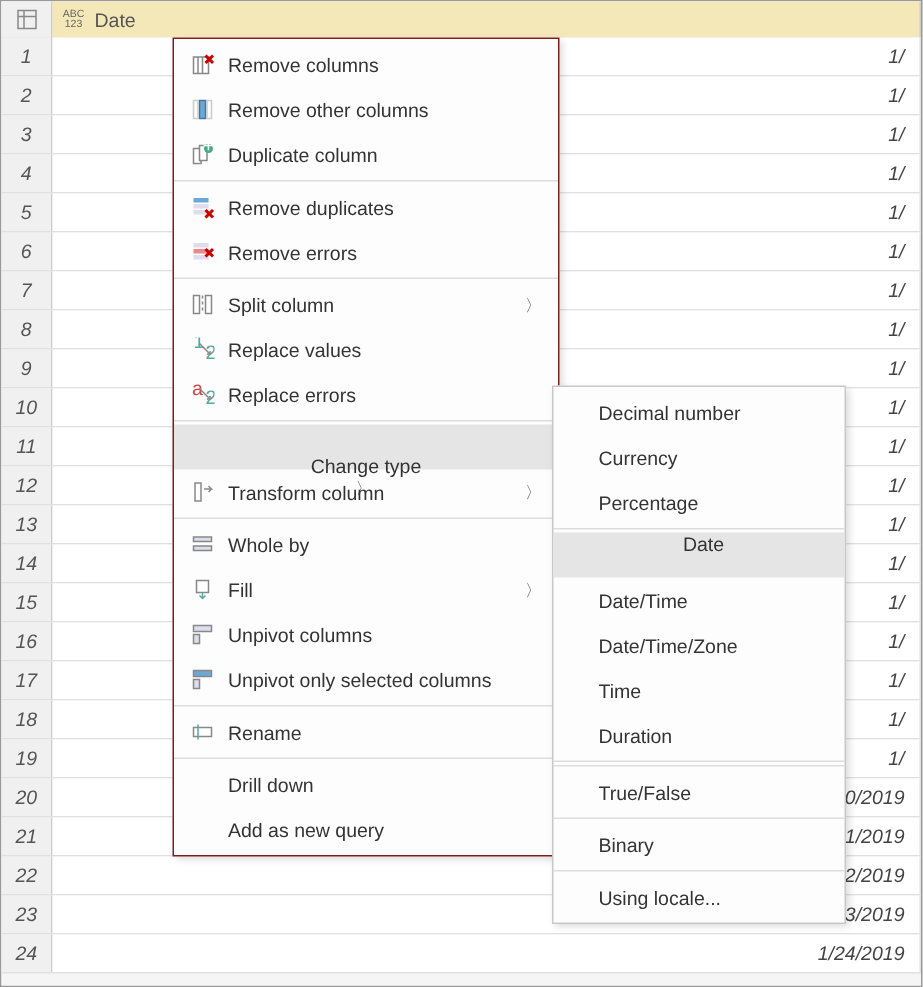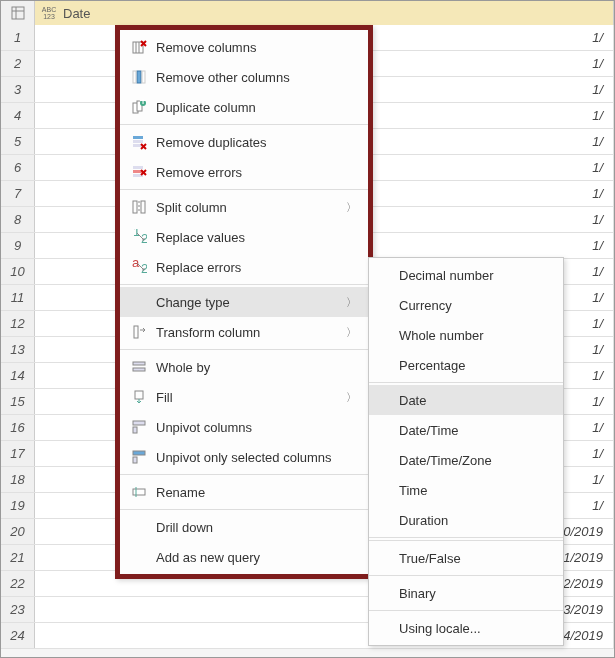--- a/index.html
+++ b/index.html
@@ -12,23 +12,23 @@
 .column-header { flex: 1; height: 24px; background: #f5e8b8; border-right: 1px solid #ccc; display: flex; align-items: center; padding: 0 4px; color: #555; }
 .type-indicator { width: 20px; height: 18px; display: flex; flex-direction: column; align-items: center; justify-content: center; margin-right: 4px; }
 .type-abc { font-size: 7px; line-height: 7px; color: #666; }
 .type-123 { font-size: 7px; line-height: 7px; color: #666; }
 
 .table-body { }
 .data-row { display: flex; height: 26px; border-bottom: 1px solid #e0e0e0; }
 .row-num { width: 34px; text-align: center; color: #555; display: flex; align-items: center; justify-content: center; font-style: italic; background: #f0f0f0; border-right: 1px solid #ccc; }
 .data-cell { flex: 1; display: flex; align-items: center; justify-content: flex-end; padding: 0 10px; font-style: italic; color: #444; background: #fff; border-right: 1px solid #e0e0e0; }
 
-.context-menu { position: absolute; top: 24px; left: 114px; width: 258px; background: #fdfdfd; border: 5px solid #7f1d1d; box-shadow: 2px 2px 5px rgba(0,0,0,0.15); z-index: 10; padding: 2px 0; }
+.context-menu { position: absolute; top: 24px; left: 114px; width: 258px; background: #fdfdfd; border: 1px solid #7f1d1d; box-shadow: 2px 2px 5px rgba(0,0,0,0.15); z-index: 10; padding: 2px 0; }
 .menu-item { height: 30px; display: flex; align-items: center; padding: 0 8px; color: #333; cursor: default; }
-.menu-item.hover { background: #e5e5e5; }
+.menu-item.hover { background: #e5e5e5; flex-direction: column; }
 .menu-icon { width: 22px; height: 20px; display: flex; align-items: center; justify-content: center; margin-right: 6px; flex-shrink: 0; }
 .menu-label { flex: 1; }
 .menu-arrow { width: 14px; color: #666; font-size: 11px; }
 .menu-sep { height: 1px; background: #ddd; margin: 2px 0; }
 
 .submenu { position: absolute; top: 256px; left: 367px; width: 196px; background: #fdfdfd; border: 1px solid #c8c8c8; box-shadow: 2px 2px 5px rgba(0,0,0,0.15); z-index: 20; padding: 2px 0; }
 .submenu .menu-item { padding: 0 24px 0 30px; }
 .submenu .menu-sep { margin: 2px 0; }
 </style>
 </head>
@@ -320,23 +320,20 @@
 </div>
 
 <div class="submenu">
   <div class="menu-item">
       <span class="menu-label">Decimal number</span>
     </div>
   <div class="menu-item">
       <span class="menu-label">Currency</span>
     </div>
   <div class="menu-item">
-      <span class="menu-label">Whole number</span>
-    </div>
-  <div class="menu-item">
       <span class="menu-label">Percentage</span>
     </div>
   <div class="menu-sep"></div>
   <div class="menu-item hover">
       <span class="menu-label">Date</span>
     </div>
   <div class="menu-item">
       <span class="menu-label">Date/Time</span>
     </div>
   <div class="menu-item">

